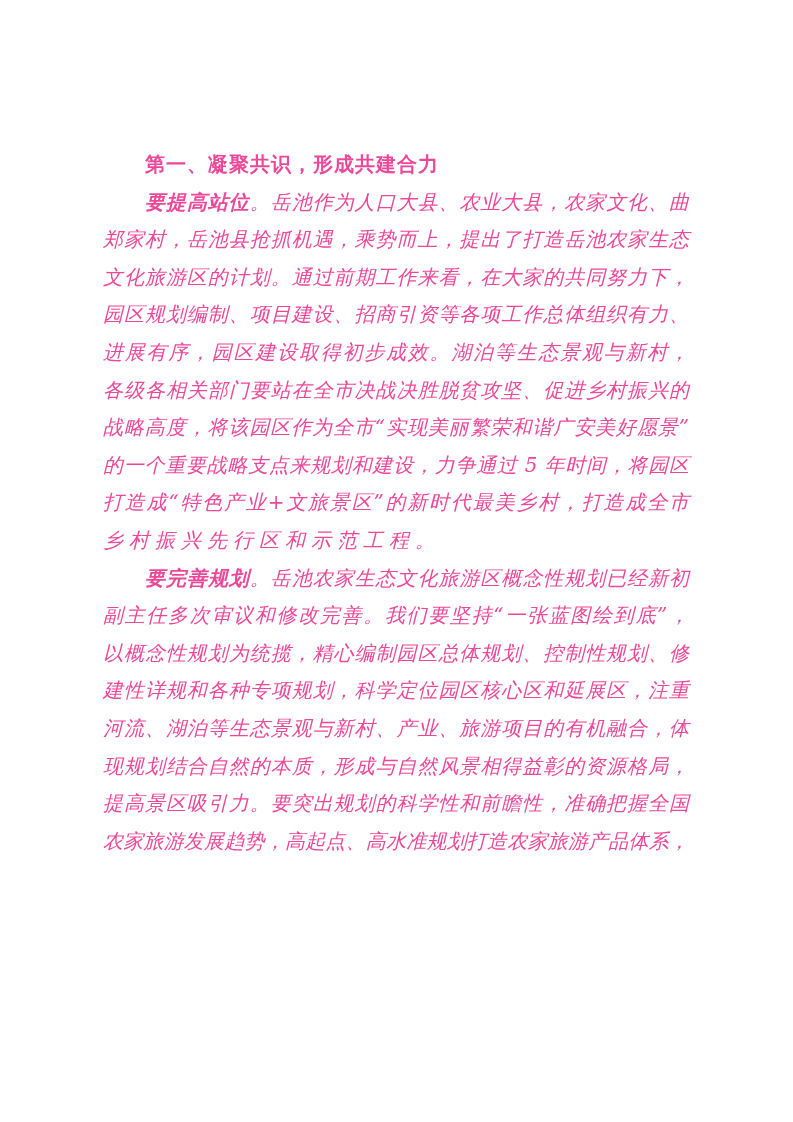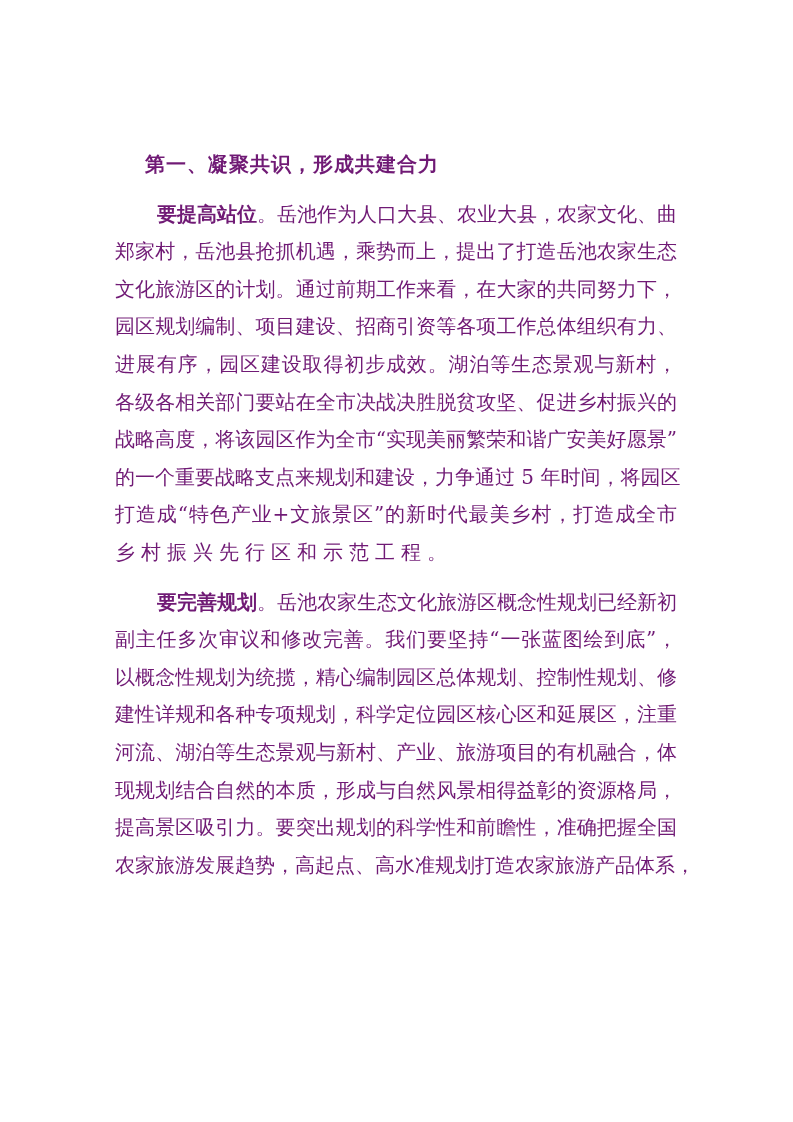--- a/index.html
+++ b/index.html
@@ -1,28 +1,28 @@
 <!DOCTYPE html>
 <html><head>
 <meta charset="utf-8">
 <style>
   html, body { margin: 0; padding: 0; background: #ffffff; }
   body { width: 793px; height: 1122px; position: relative; overflow: hidden; }
-  .page { position: absolute; left: 103px; top: 146px; width: 586px; color: #701a75; }
+  .page { position: absolute; left: 103px; top: 146px; width: 586px; color: #ec4899; }
   .heading {
     font-family: "DejaVu Sans", sans-serif;
     font-weight: bold;
     font-size: 20px;
     line-height: 37.6px;
     margin: 0;
     padding-left: 42px;
     letter-spacing: 1px;
     white-space: nowrap;
   }
-  .para { margin: 12px; }
+  .para { margin: 0; font-style: italic; }
   .line {
     display: block;
     font-family: "DejaVu Serif", serif;
     font-size: 20px;
     line-height: 37.6px;
     height: 37.6px;
     white-space: nowrap;
     text-align: justify;
     text-align-last: justify;
   }

